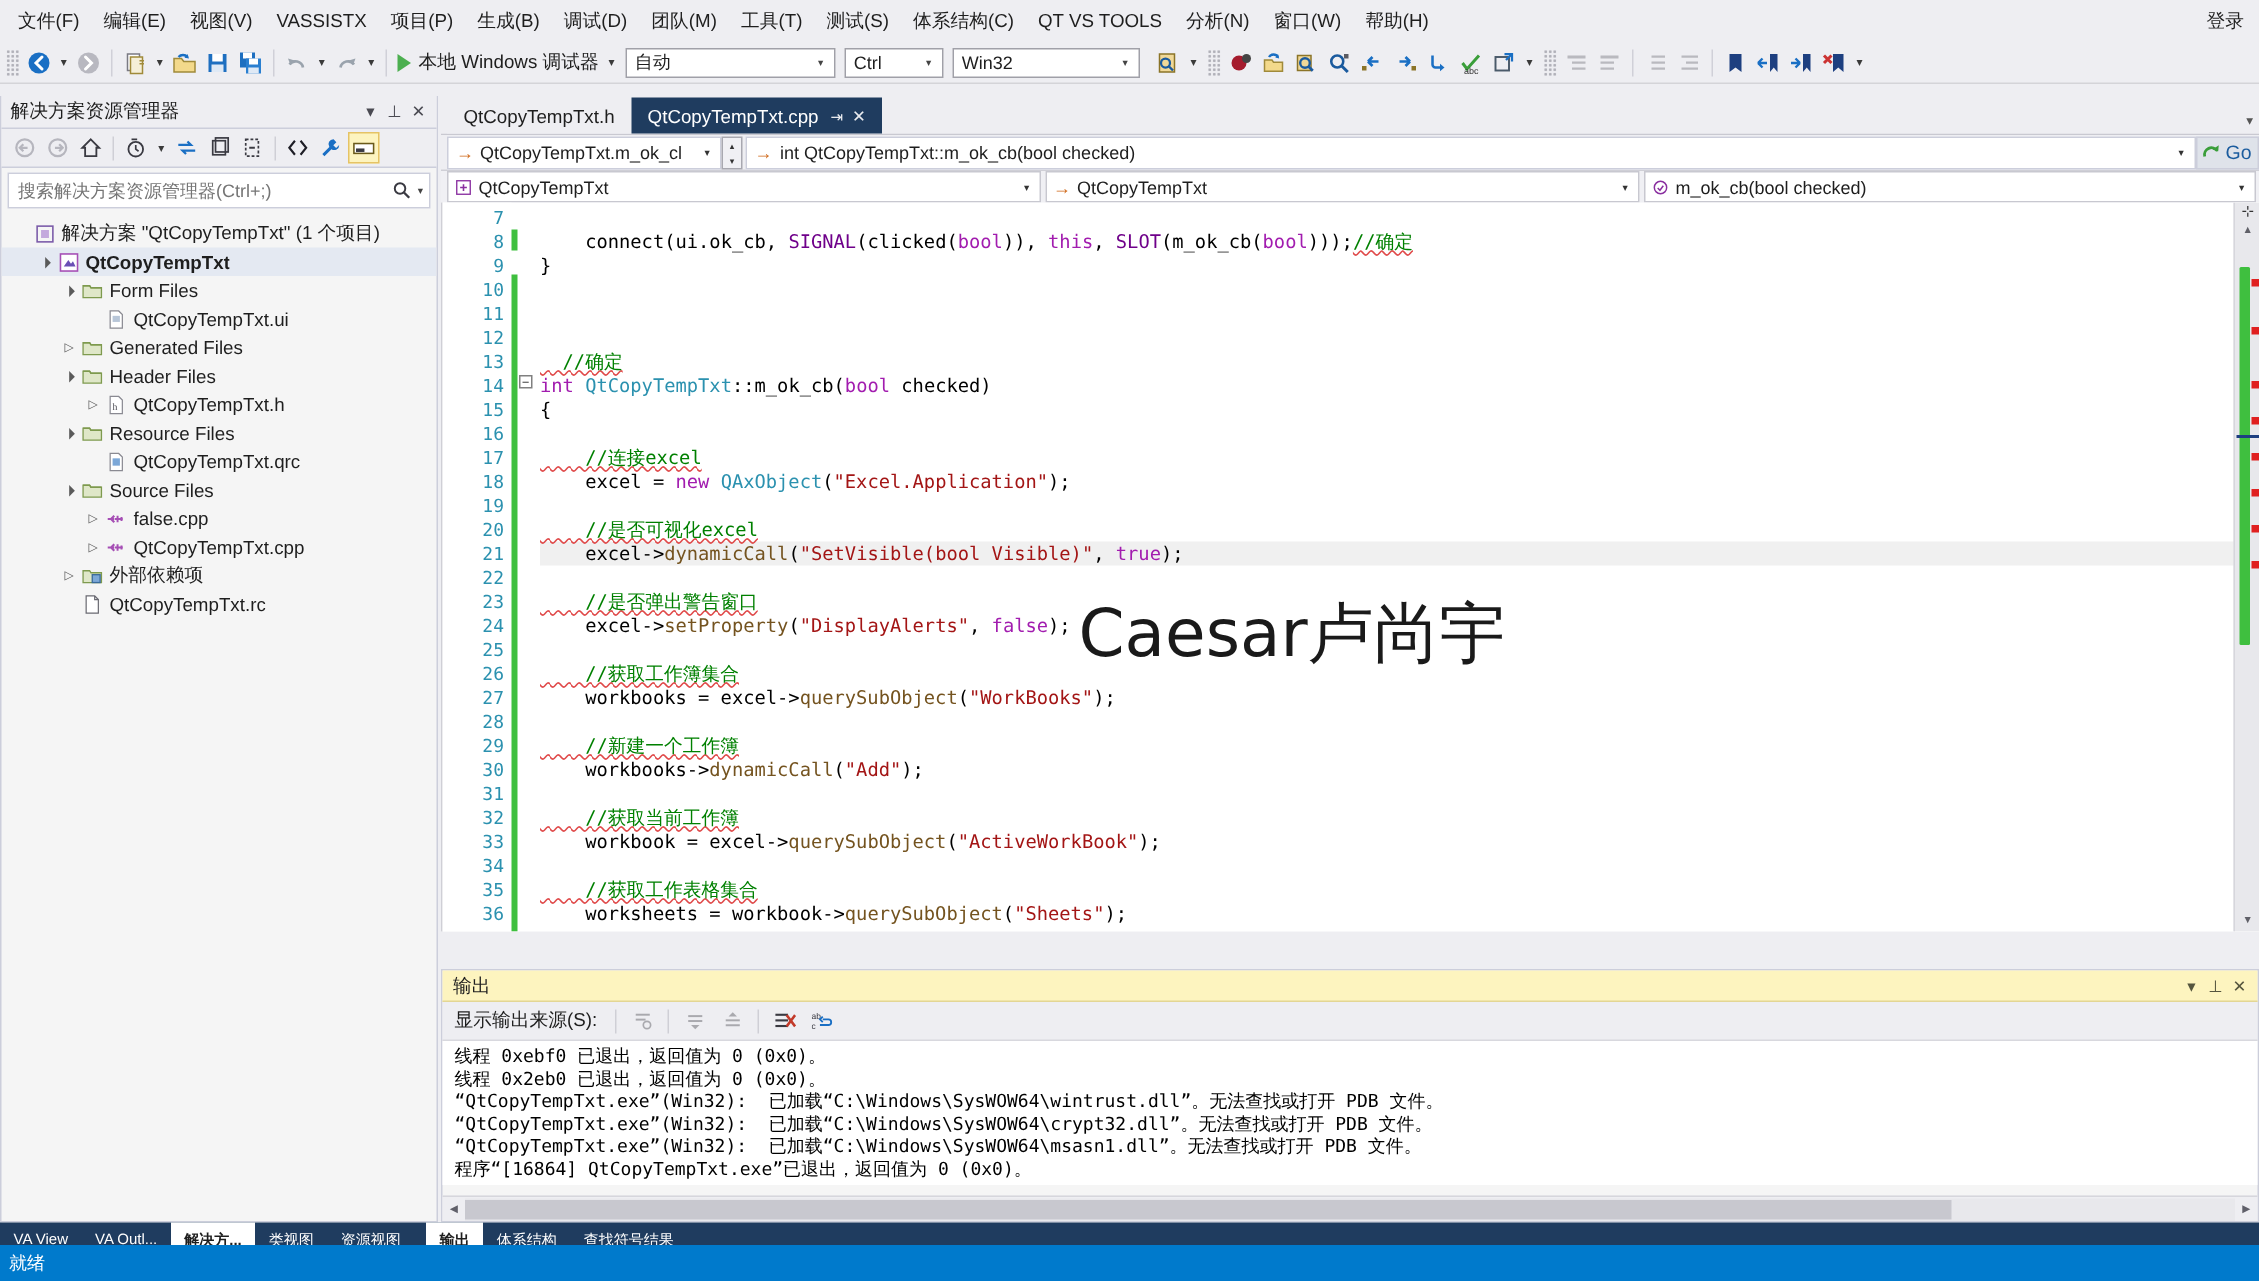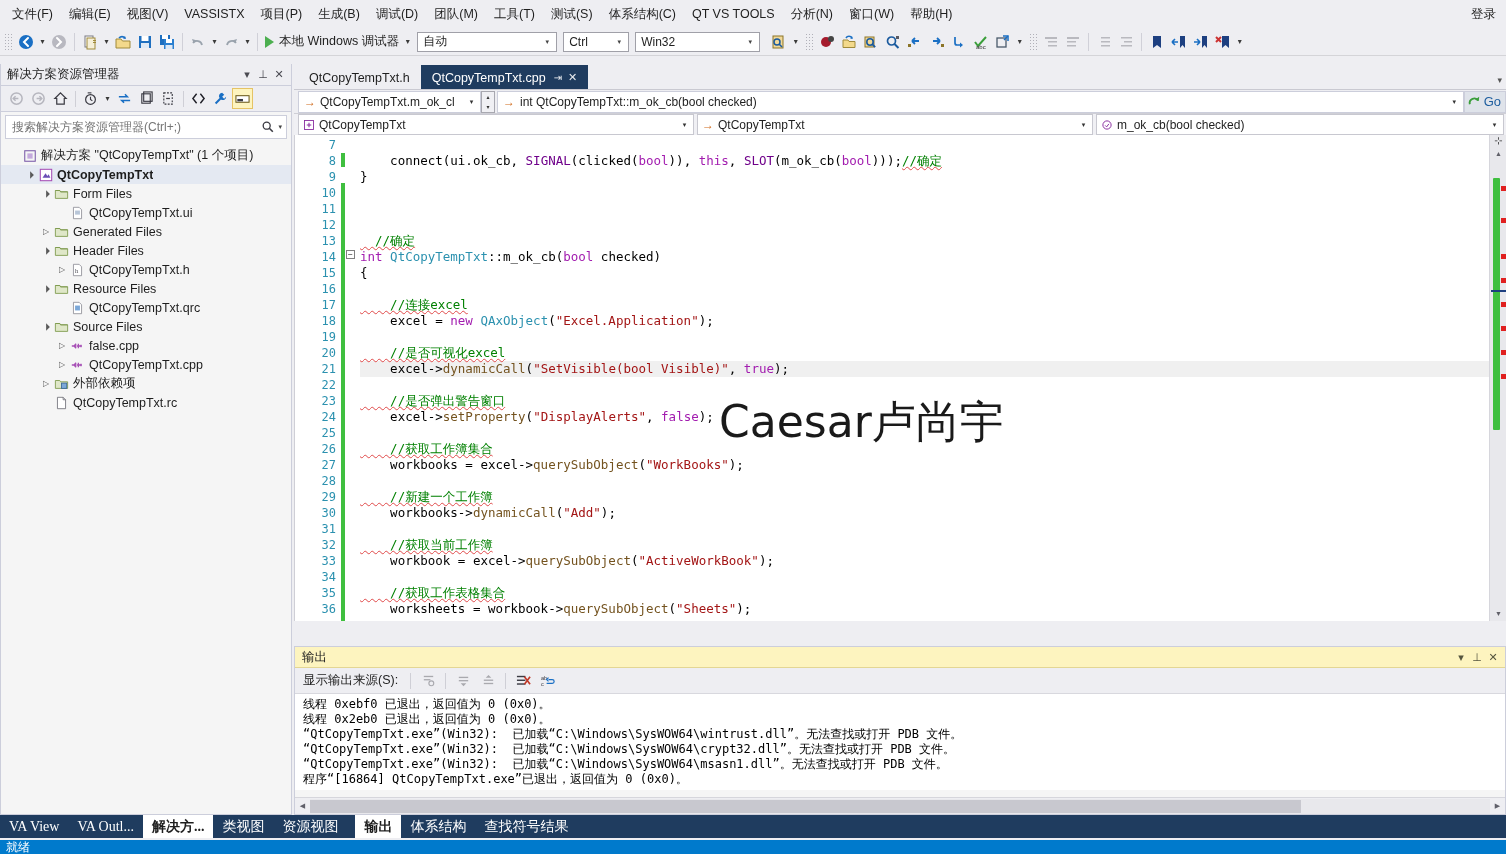--- a/index.html
+++ b/index.html
@@ -270,27 +270,27 @@
   .out-hs .track { flex: 1; height: 15px; position: relative; background: #e8e8ec; }
   .out-hs .thumb { position: absolute; left: 0; top: 1px; height: 13px;
     width: 84%; background: #c8c8cf; }
 
   
   .bottom-tabs {
     position: absolute; left: 0; bottom: 16px; width: 1506px; height: 23px;
     background: #1f3c5f; display: flex; align-items: stretch;
   }
   .btab {
-    display: flex; align-items: center; padding: 0 9px; font-size: 14px;
-    color: #ffffff; cursor: default; white-space: nowrap; font-family: Liberation Serif, serif;
+    display: flex; align-items: center; padding: 0 9px; font-size: 10px;
+    color: #ffffff; cursor: default; white-space: nowrap;
   }
   .btab.active { background: #ffffff; color: #1e1e1e; font-weight: bold; }
   .btab-sep { width: 8px; }
   .statusbar {
-    position: absolute; left: 0; bottom: 0; width: 1506px; height: 14px;
+    position: absolute; left: 0; bottom: 0; width: 1506px; height: 24px;
     background: #007acc; color: #fff; font-size: 12px;
     display: flex; align-items: center; padding-left: 6px; overflow: hidden;
   }
   svg { display: block; }
 </style>
 </head>
 <body>
 
 <div id="app">
 

